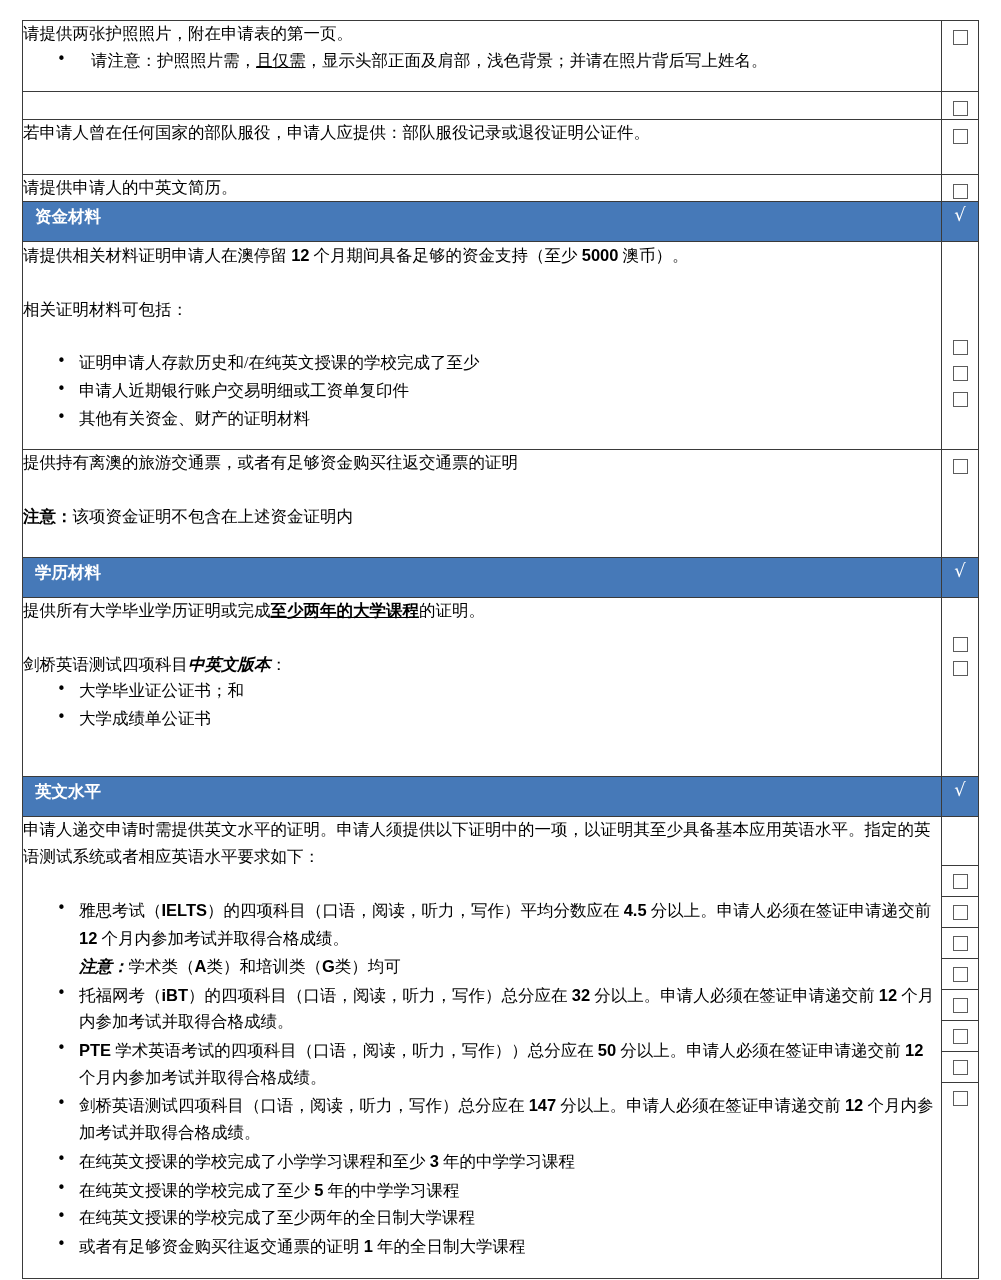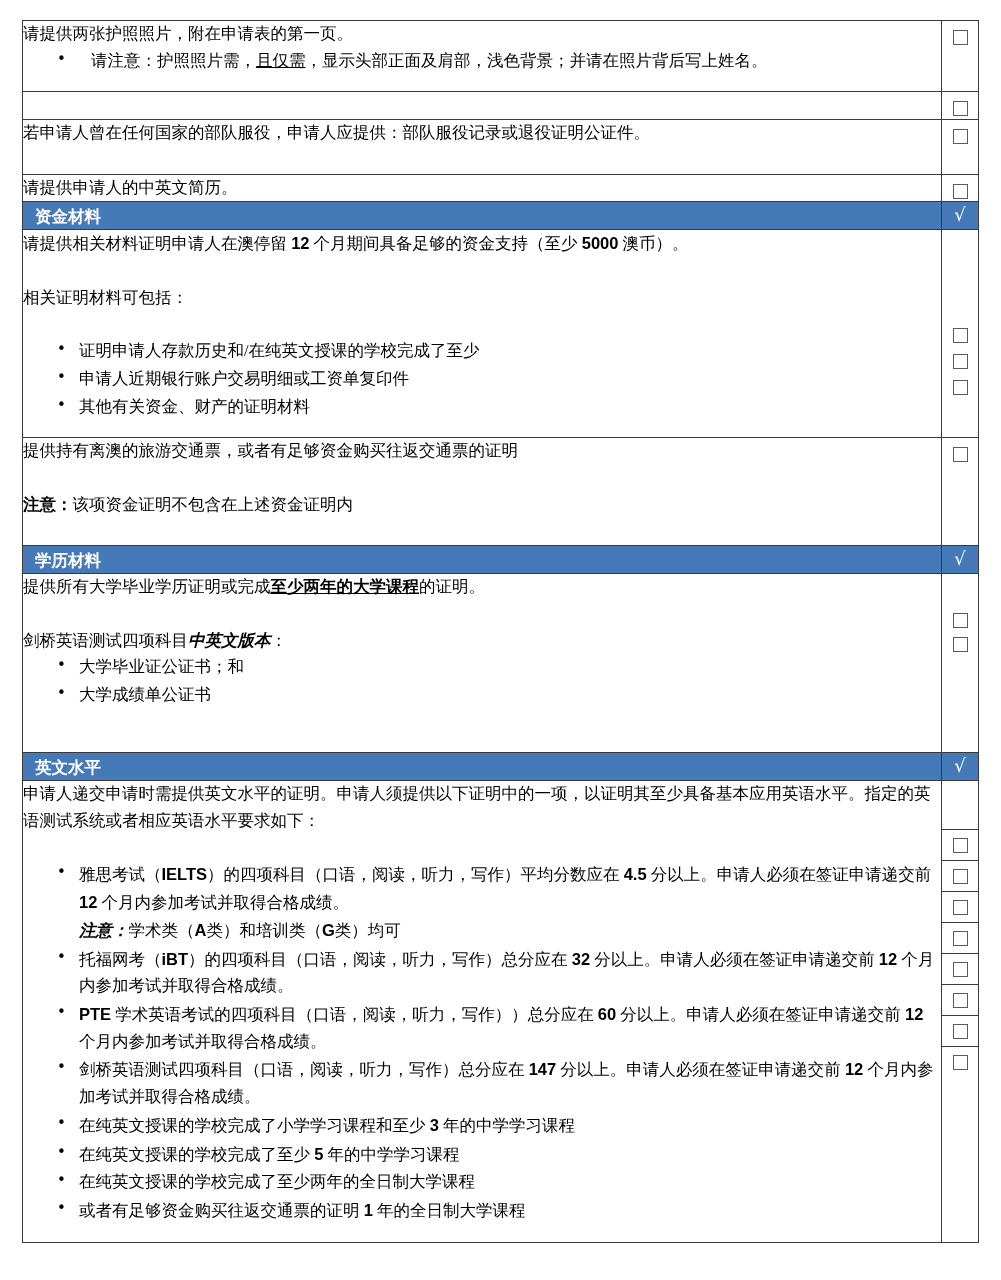--- a/index.html
+++ b/index.html
@@ -42,21 +42,21 @@
     width: 36px;
     padding: 0;
     text-align: center;
     vertical-align: top;
   }
   
   tr.section td.content {
     background: #4679b8;
     color: #ffffff;
     font-weight: bold;
-    padding: 3px 10px 0 12px;
+    padding: 3px 10px 12px 12px;
     font-size: 16.5px;
     line-height: 1.45;
   }
   tr.section td.checkcell {
     background: #4679b8;
     color: #ffffff;
   }
   .tick {
     display: block;
     font-size: 18px;
@@ -301,21 +301,21 @@
           <p class="sp"></p>
           <ul class="bl">
 
             <li>
               <span>雅思考试（</span><span class="lat">IELTS</span><span>）的四项科目（口语，阅读，听力，写作）平均分数应在 </span><span class="num">4.5</span><span> 分以上。申请人必须在签证申请递交前 </span><span class="num">12</span><span> 个月内参加考试并取得合格成绩。</span>
               <div><span class="b">注意：</span><span>学术类（</span><span class="lat">A</span><span>类）和培训类（</span><span class="lat">G</span><span>类）均可</span></div>
             </li>
 
             <li><span>托福网考（</span><span class="lat">iBT</span><span>）的四项科目（口语，阅读，听力，写作）总分应在 </span><span class="num">32</span><span> 分以上。申请人必须在签证申请递交前 </span><span class="num">12</span><span> 个月内参加考试并取得合格成绩。</span></li>
 
-            <li><span class="lat">PTE</span><span> 学术英语考试的四项科目（口语，阅读，听力，写作））总分应在 </span><span class="num">60</span><span> 分以上。申请人必须在签证申请递交前 </span><span class="num">12</span><span> 个月内参加考试并取得合格成绩。</span></li>
+            <li><span class="lat">PTE</span><span> 学术英语考试的四项科目（口语，阅读，听力，写作））总分应在 </span><span class="num">50</span><span> 分以上。申请人必须在签证申请递交前 </span><span class="num">12</span><span> 个月内参加考试并取得合格成绩。</span></li>
 
             <li><span>剑桥英语测试四项科目（口语，阅读，听力，写作）总分应在 </span><span class="num">147</span><span> 分以上。申请人必须在签证申请递交前 </span><span class="num">12</span><span> 个月内参加考试并取得合格成绩。</span></li>
 
             <li><span>在纯英文授课的学校完成了小学学习课程和至少 </span><span class="num">3</span><span> 年的中学学习课程</span></li>
 
             <li><span>在纯英文授课的学校完成了至少 </span><span class="num">5</span><span> 年的中学学习课程</span></li>
 
             <li><span>在纯英文授课的学校完成了至少两年的全日制大学课程</span></li>
 
             <li><span>或者有足够资金购买往返交通票的证明 </span><span class="num">1</span><span> 年的全日制大学课程</span></li>

